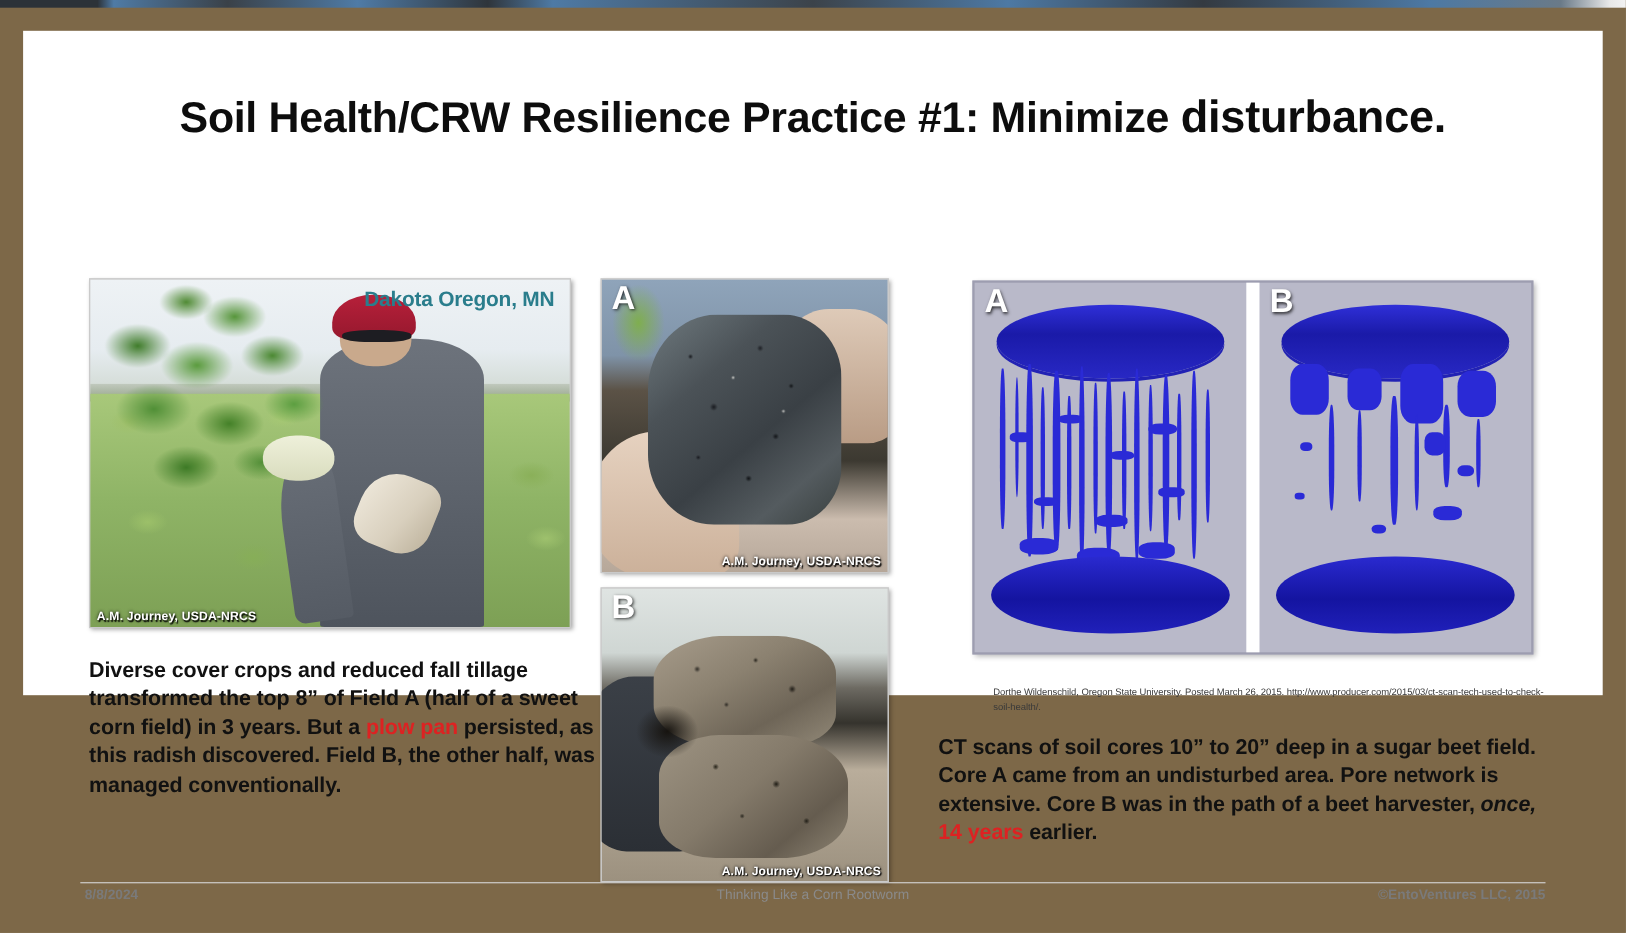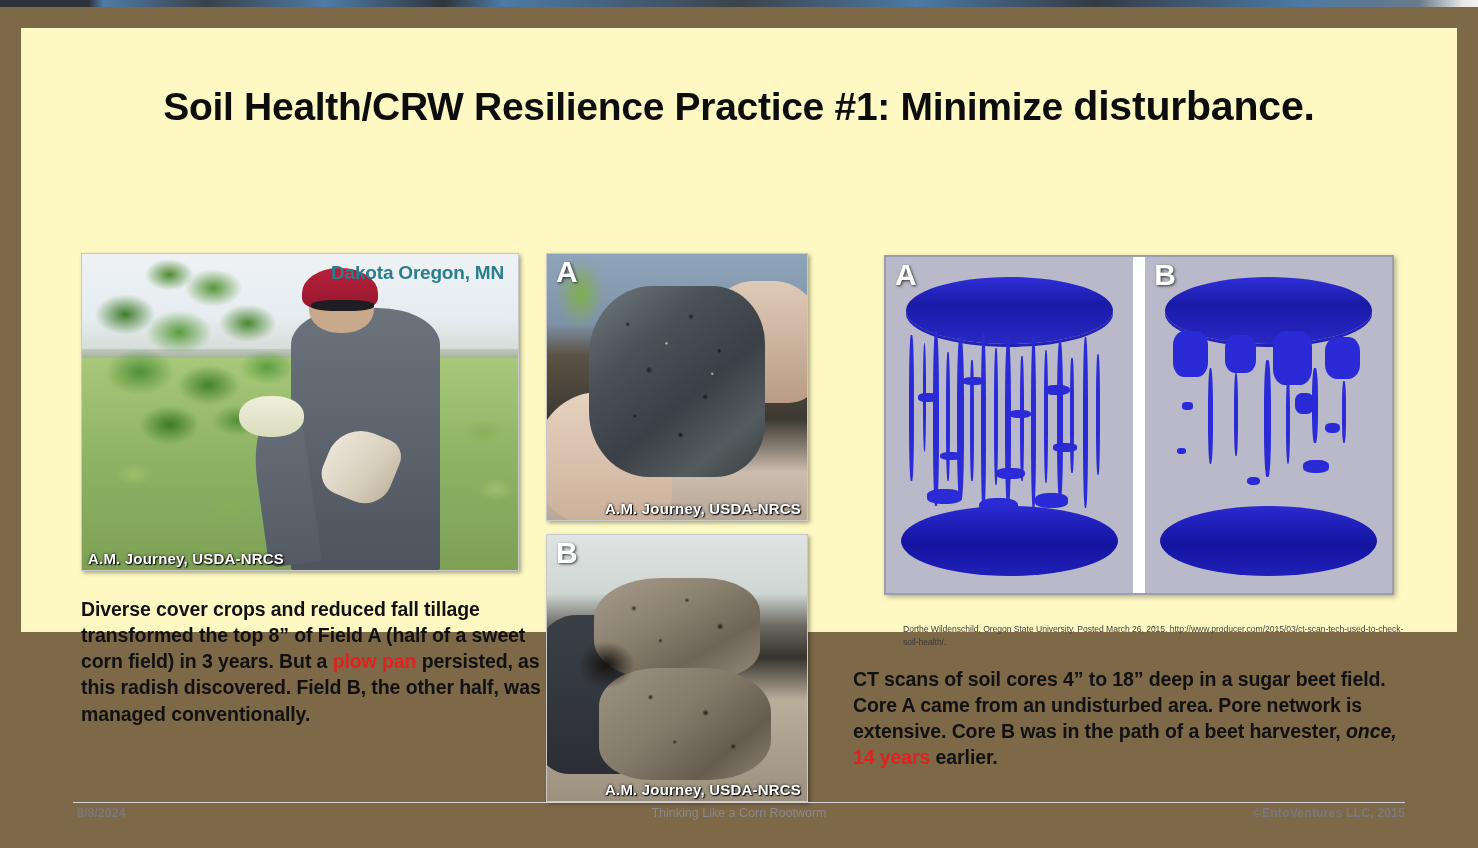--- a/index.html
+++ b/index.html
@@ -9,21 +9,21 @@
     font-family: "Liberation Sans", sans-serif;
     overflow: hidden;
   }
   #chrome-sliver {
     position: absolute; left: 0; top: 0; width: 1478px; height: 7px;
     background: linear-gradient(90deg,#2c3238 0%,#2c3238 6%,#4f7ba6 7%,#3a4148 14%,#4f7ba6 22%,#2f353b 30%,#4e7aa5 34%,#3c434a 50%,#4d79a4 62%,#343a41 74%,#4d79a4 88%,#6a7a88 96%,#e8e8e8 99%,#f2f2f2 100%);
   }
   #slide {
     position: absolute; left: 21px; top: 28px;
     width: 1436px; height: 604px;
-    background: #fef9c3;
+    background: #ffffff;
   }
 
   
   #title {
     position: absolute; left: 0; top: 55px; width: 100%;
     text-align: center;
     font-size: 39px; font-weight: 700; color: #0d0d0d;
     letter-spacing: -0.3px; white-space: nowrap;
   }
   #title .emph { font-size: 41px; letter-spacing: -0.2px; }
@@ -37,21 +37,21 @@
   
   .photo {
     position: absolute;
     background: #cfcfcf;
     border: 1px solid #c9c9c9;
     box-shadow: 2px 2px 4px rgba(0,0,0,.35);
     overflow: hidden;
   }
   .wm {
     position: absolute; right: 6px; bottom: 3px;
-    font-size: 15px; font-weight: 700; color: #ffffff;
+    font-size: 11px; font-weight: 700; color: #ffffff;
     text-shadow: 0 0 3px rgba(0,0,0,.95), 1px 1px 1px rgba(0,0,0,.9);
     letter-spacing: .2px; white-space: nowrap;
   }
   .wm.left { left: 6px; right: auto; }
   .panel-letter {
     position: absolute; left: 9px; top: 1px;
     font-size: 30px; font-weight: 700; color: #ffffff;
     text-shadow: 1px 1px 3px rgba(0,0,0,.75);
   }
 
@@ -362,20 +362,20 @@
         <div class="pore" style="left:66%;top:62%;width:12%;height:6%;border-radius:40%;"></div>
         <div class="pore" style="left:40%;top:70%;width:6%;height:4%;"></div>
       </div>
       <div class="core-bottom"></div>
       <div class="panel-letter">B</div>
     </div>
   </div>
 
   <div id="ct-credit">Dorthe Wildenschild, Oregon State University. Posted March 26, 2015. http://www.producer.com/2015/03/ct-scan-tech-used-to-check-soil-health/.</div>
 
-  <div id="caption-right"><span>CT scans of soil cores 4” to 18” deep in a sugar beet field. Core A came from an undisturbed area. Pore network is extensive. Core B was in the path of a beet harvester, </span><span class="ital">once,</span><span> </span><span class="red">14 years</span><span> earlier.</span></div>
+  <div id="caption-right"><span>CT scans of soil cores 10” to 20” deep in a sugar beet field. Core A came from an undisturbed area. Pore network is extensive. Core B was in the path of a beet harvester, </span><span class="ital">once,</span><span> </span><span class="red">14 years</span><span> earlier.</span></div>
 
   <div id="footer-rule"></div>
   <div class="foot" id="foot-date">8/8/2024</div>
   <div class="foot" id="foot-title">Thinking Like a Corn Rootworm</div>
   <div class="foot" id="foot-copy">©EntoVentures LLC, 2015</div>
 
 </div>
 
 </body></html>

